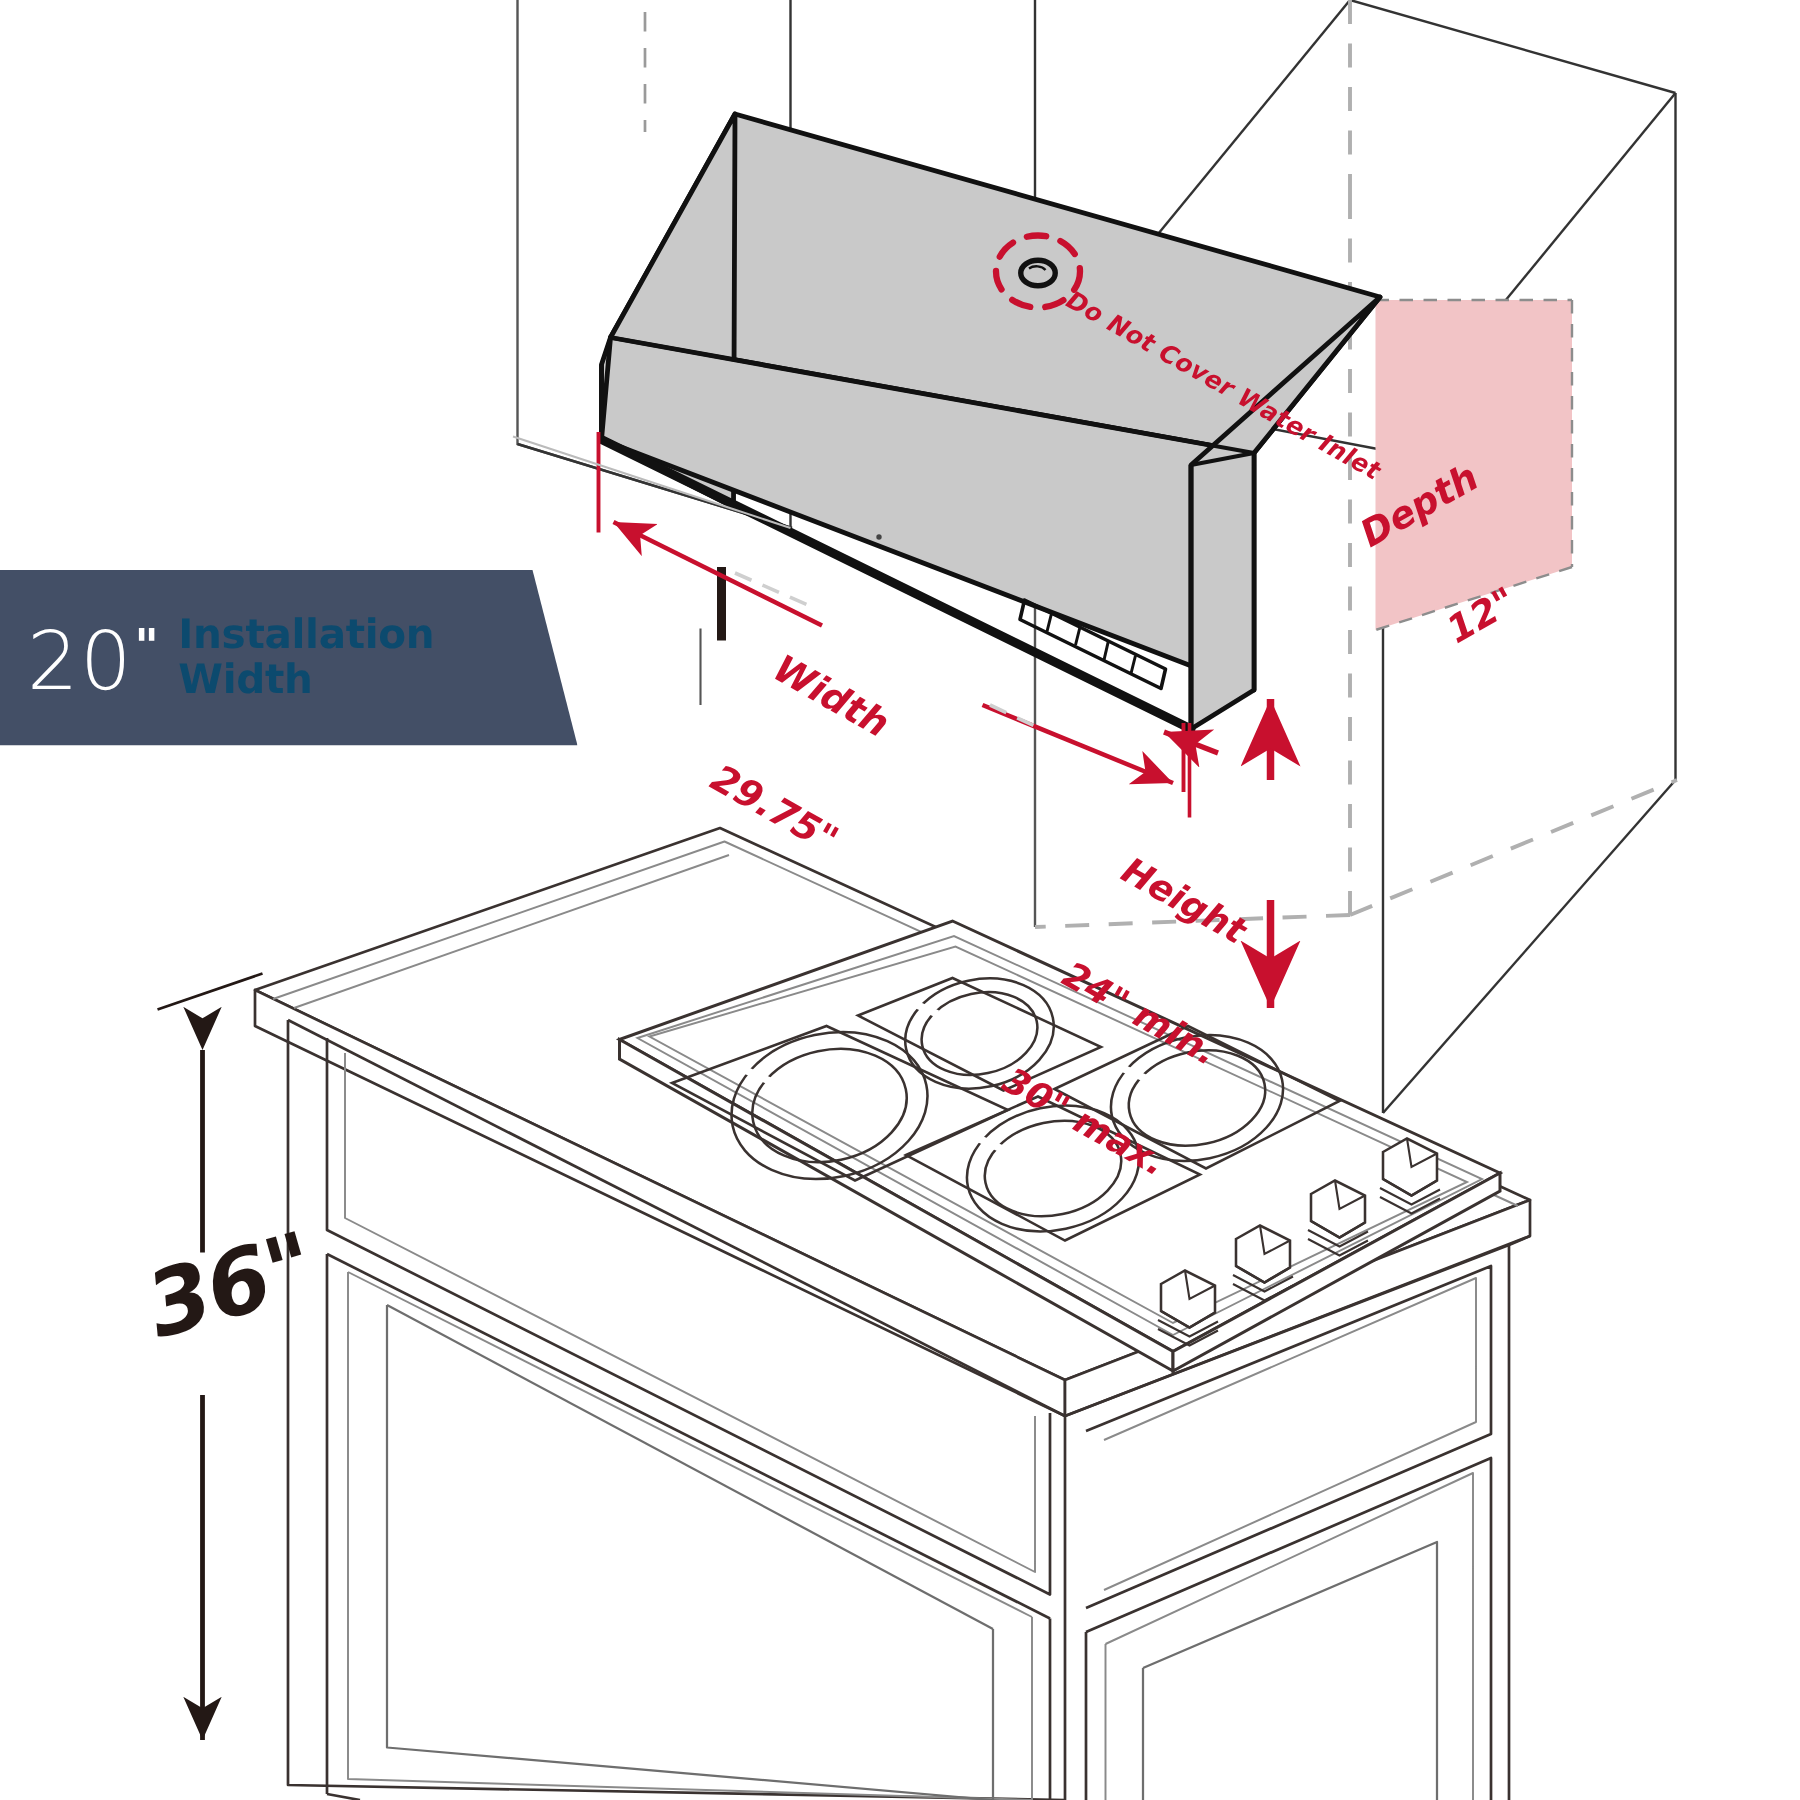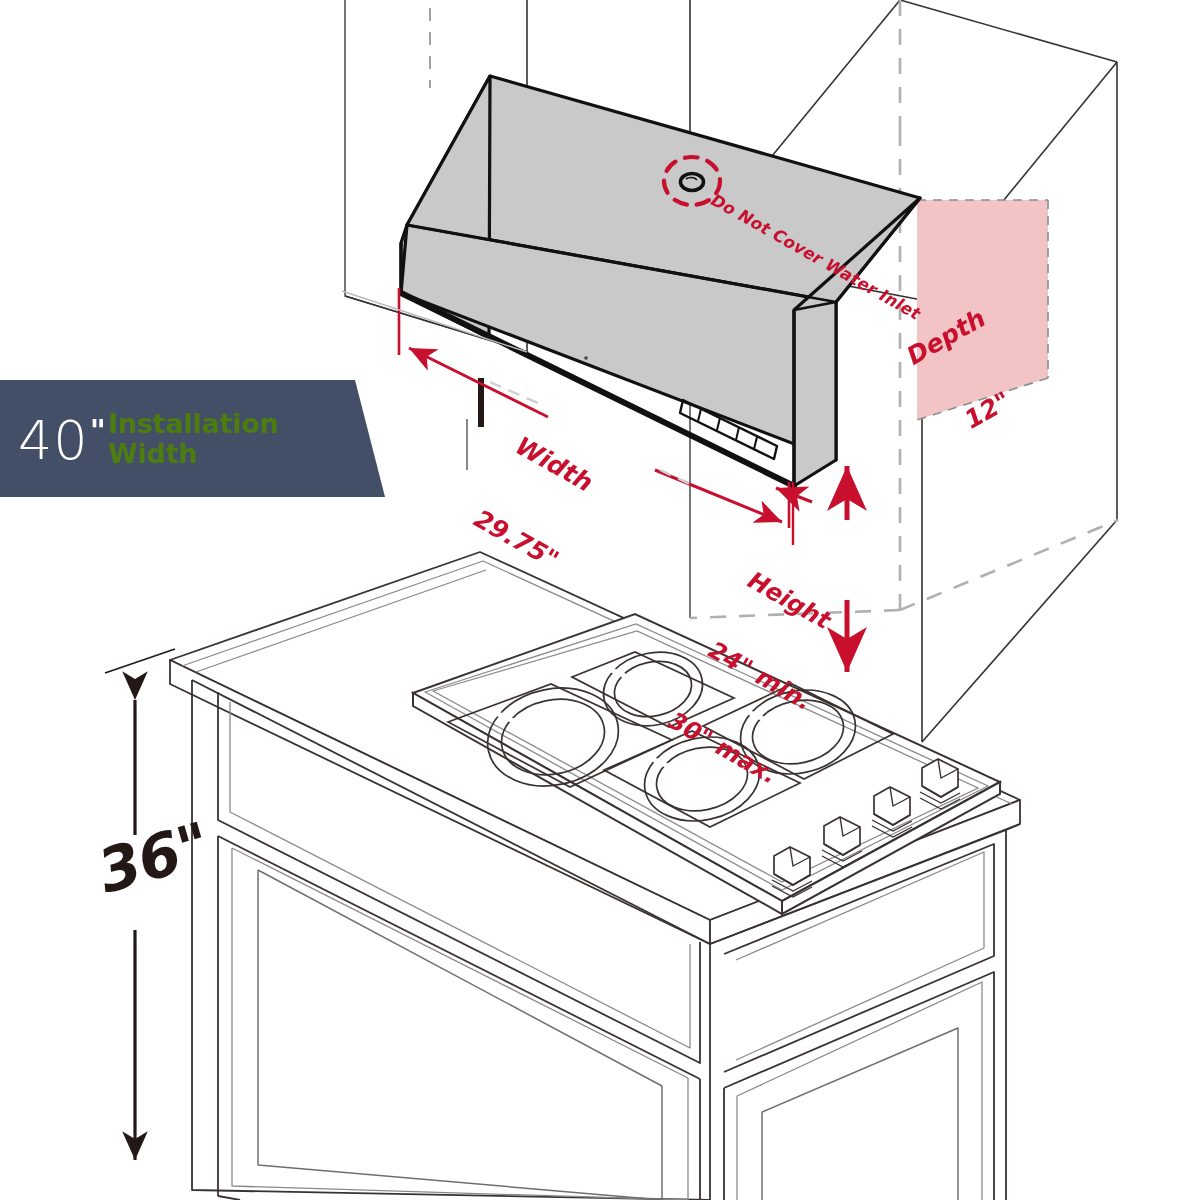--- a/index.html
+++ b/index.html
@@ -64,26 +64,26 @@
   }
   #badge-size .inch {
     font-size: 31px;
     font-weight: 700;
     position: relative;
     top: -18px;
     left: 1px;
     font-style: normal;
   }
   #badge-title {
-    color: #4d7c0f;
+    color: #0c4a6e;
     font-family: "DejaVu Sans", sans-serif;
     font-size: 27px;
     font-weight: 700;
     line-height: 1.08;
-    margin-left: 2px;
+    margin-left: 13px;
     letter-spacing: -0.2px;
   }
   
   .redtxt {
     color: #c8102e;
     font-family: "DejaVu Sans", sans-serif;
     font-weight: 700;
     font-style: italic;
     line-height: 1.12;
   }
@@ -370,21 +370,21 @@
       <path d="M105,673 L175,649" stroke="#231815" stroke-width="1.8" fill="none"></path>
     </g>
 
   </svg>
 
   <div id="badge-wrap">
     <svg id="badge-shape" viewBox="0 0 385 117" preserveAspectRatio="none">
       <path d="M0,0 L355,0 L385,117 L0,117 Z" fill="#434f66"></path>
     </svg>
     <div id="badge-inner">
-      <div id="badge-size"><span>40</span><span class="inch">"</span></div>
+      <div id="badge-size"><span>20</span><span class="inch">"</span></div>
       <div id="badge-title">
         <div>Installation</div>
         <div>Width</div>
       </div>
     </div>
   </div>
 
   <div class="lbl redtxt" id="water-inlet-label">Do Not Cover Water Inlet</div>
 
   <div class="lbl redtxt" id="depth-label">

